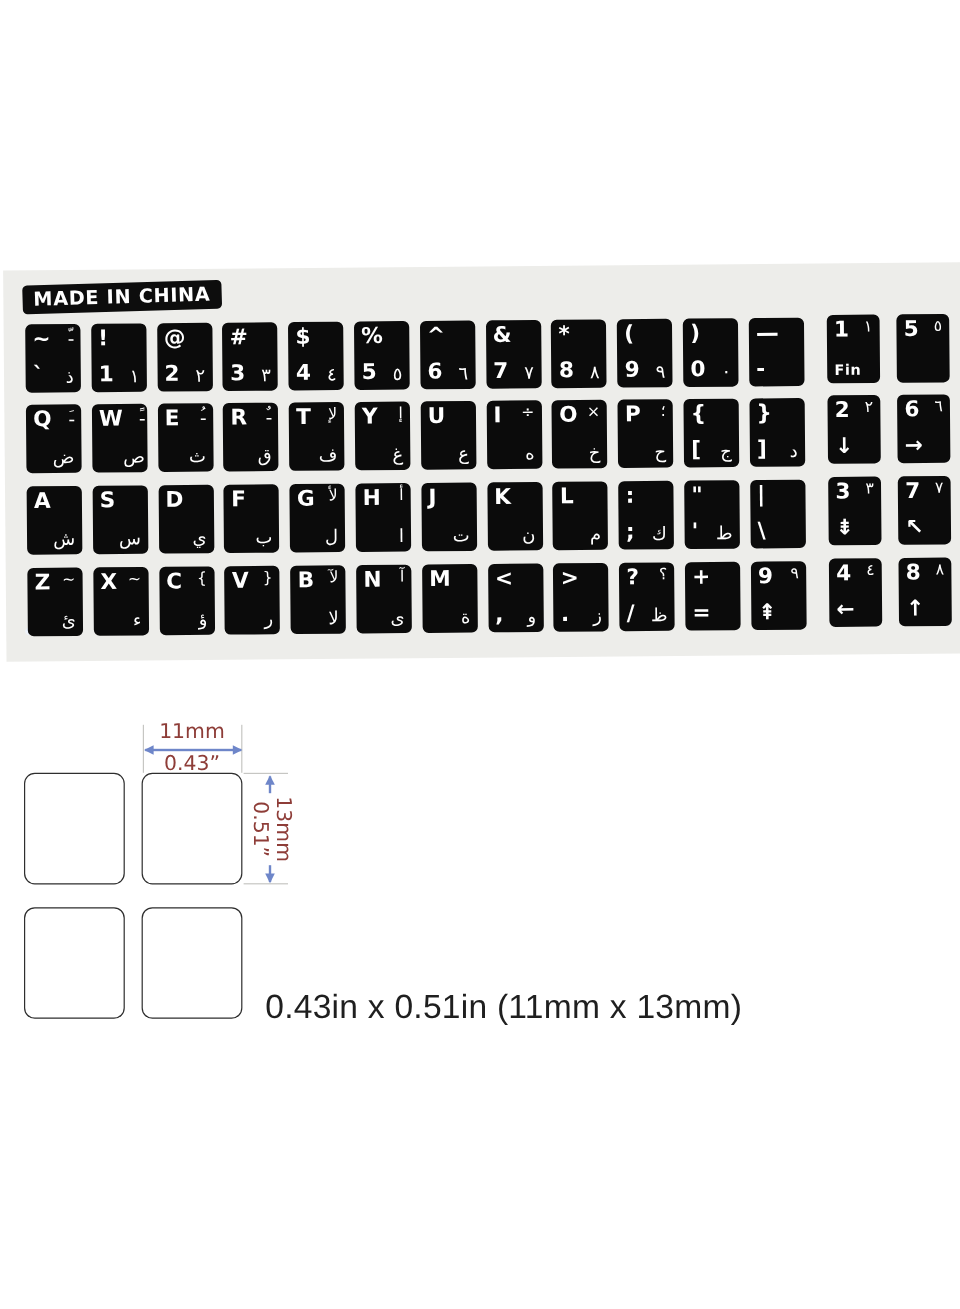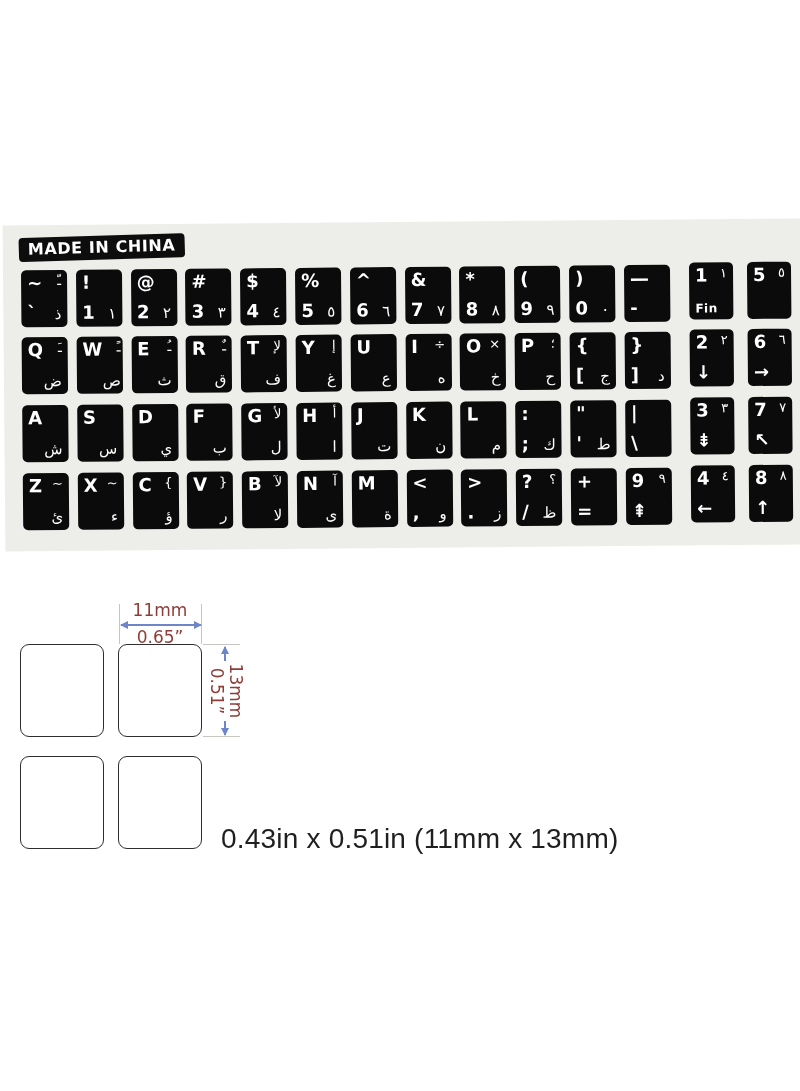--- a/index.html
+++ b/index.html
@@ -335,21 +335,21 @@
   <div>
     <div class="square" style="left:20px;top:644px;"></div>
     <div class="square" style="left:118px;top:644px;"></div>
     <div class="square" style="left:20px;top:756px;"></div>
     <div class="square" style="left:118px;top:756px;"></div>
 
     <div class="ext ext-v" style="left:119px;top:604px;height:40px;"></div>
     <div class="ext ext-v" style="left:201px;top:604px;height:40px;"></div>
     <div class="dim-text" style="left:160px;top:601px;transform:translateX(-50%);">11mm</div>
     <div class="harrow" style="left:121px;top:624px;width:80px;"></div>
-    <div class="dim-text" style="left:160px;top:628px;transform:translateX(-50%);">0.65”</div>
+    <div class="dim-text" style="left:160px;top:628px;transform:translateX(-50%);">0.43”</div>
 
     <div class="ext ext-h" style="left:203px;top:644px;width:37px;"></div>
     <div class="ext ext-h" style="left:203px;top:736px;width:37px;"></div>
     <div class="vseg vseg-top" style="left:224px;top:647px;height:14px;"></div>
     <div class="vseg vseg-bot" style="left:224px;top:721px;height:14px;"></div>
     <div class="vdim-label">
       <div class="dim-text" style="position:static;">13mm</div>
       <div class="dim-text" style="position:static;">0.51”</div>
     </div>
 

